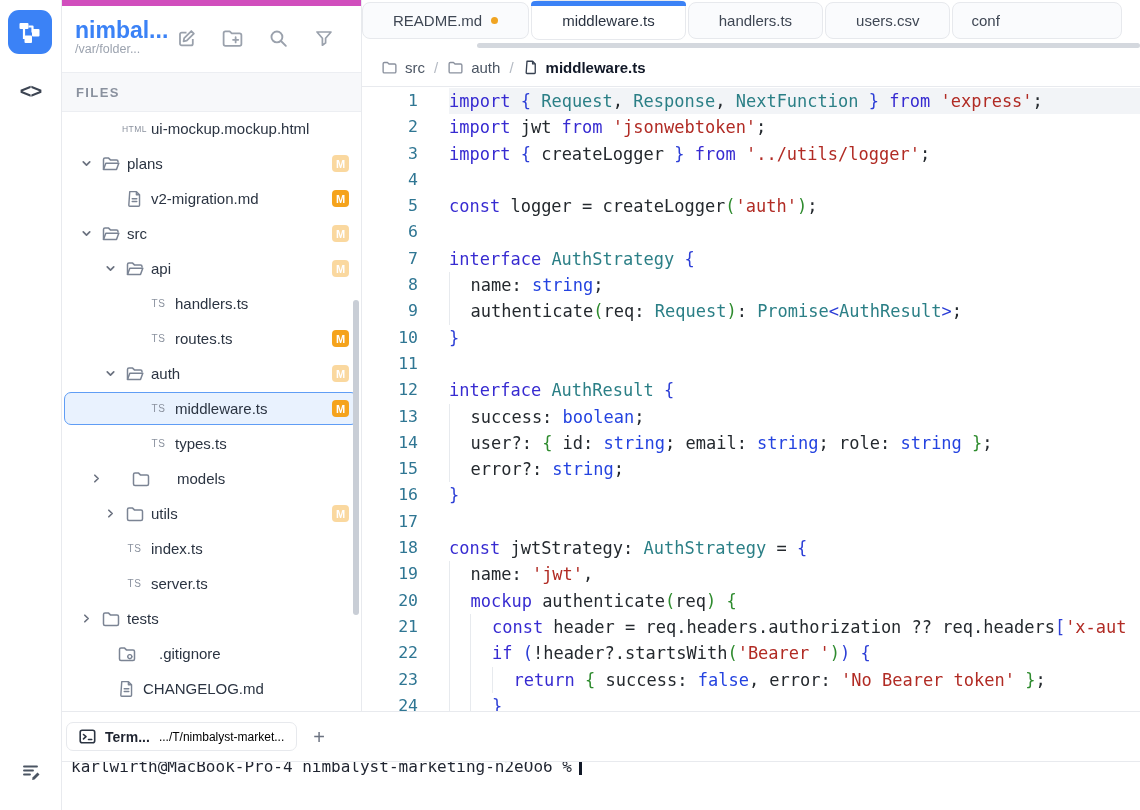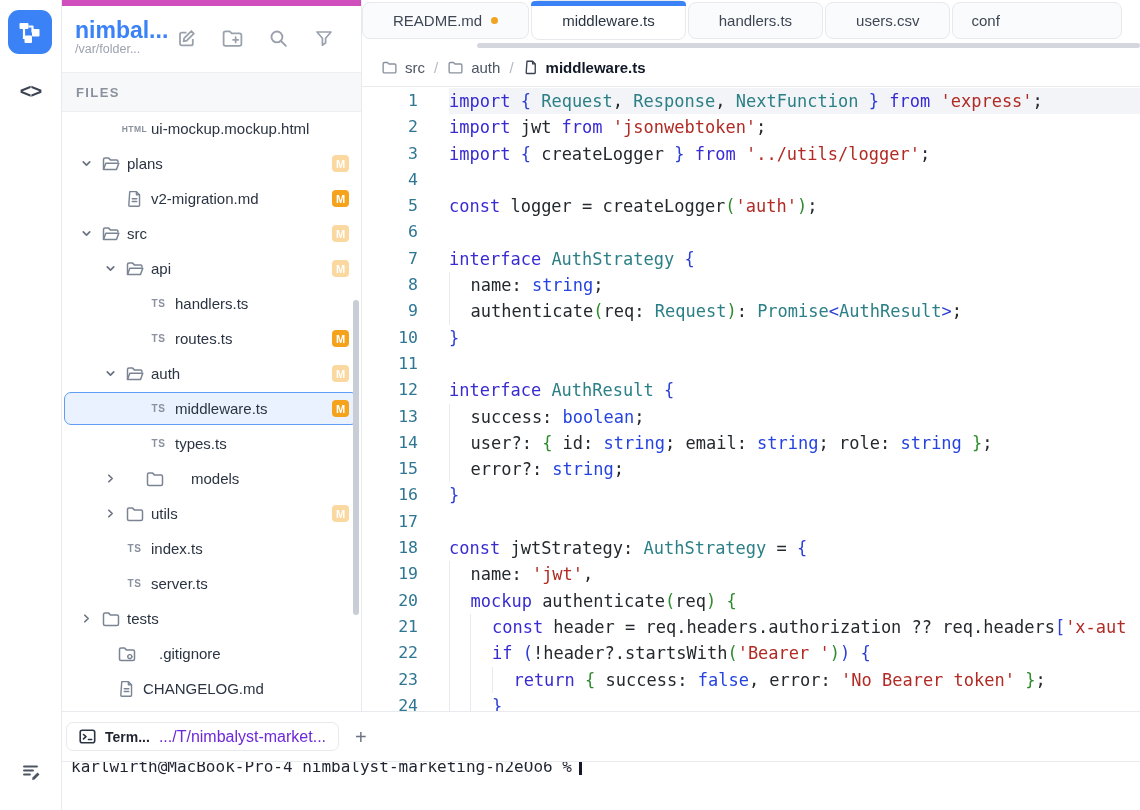--- a/index.html
+++ b/index.html
@@ -25,21 +25,21 @@
   .sb-actions .abtn{display:flex;align-items:center;justify-content:center;width:22px;height:22px}
   .files-bar{position:absolute;top:72px;left:0;right:0;height:38px;background:#f7f8fa;border-top:1px solid #eceef2;
         border-bottom:1px solid #eceef2;display:flex;align-items:center;padding-left:15px;
         font-size:13px;font-weight:600;color:#8a919e;letter-spacing:1.4px}
   .tree{position:absolute;top:111px;left:0;right:0;bottom:0}
   .trow{height:35px;display:flex;align-items:center;font-size:15px;color:#2b3442;position:relative}
   .trow>*{position:relative;z-index:1}
   .trow .chev{width:22px;flex:none;display:flex;justify-content:center;align-items:center}
   .trow .ficon{width:27px;flex:none;display:flex;justify-content:center;align-items:center}
   .trow .flabel{margin-left:3px;white-space:nowrap}
-  .ftag{font-size:10px;font-weight:700;letter-spacing:.5px;color:#8a919e}
+  .ftag{font-size:10px;font-weight:400;letter-spacing:.5px;color:#8a919e}
   .ftag.html{font-size:8.5px}
   .badge{position:absolute;right:12px;width:17px;height:17px;border-radius:4px;color:#fff;font-size:11px;
         font-weight:700;display:flex;align-items:center;justify-content:center;z-index:1}
   .badge.faded{opacity:.42}
   .trow.selected::before{content:"";position:absolute;left:3px;right:3px;top:1px;bottom:1px;z-index:0;
         border:1.5px solid #5f9df5;background:#e9f2fe;border-radius:7px}
   .sb-scroll{position:absolute;right:2px;top:300px;width:6px;height:315px;border-radius:3px;background:#c9ced6;z-index:2}
 
   
   .main{position:absolute;left:362px;top:0;right:0;height:711px;background:#fff;overflow:hidden}
@@ -70,21 +70,21 @@
   .c.hl{background:#f2f4f7}
   .ig{display:inline-block;width:2ch;border-left:1px solid #e7eaee;height:26.3px;vertical-align:top}
   .kw{color:#372bd1}.ty{color:#2b7f86}.st{color:#b12b24}.bi{color:#2443e0}
   .pb{color:#2c3ed6}.pg{color:#2e8b2e}.pl{color:#24292e}
 
   
   .bottombar{position:absolute;left:61px;right:0;top:711px;height:51px;border-top:1px solid #e8eaee;
         border-bottom:1px solid #e8eaee;background:#fff;display:flex;align-items:center;padding-left:5px;box-sizing:border-box;z-index:4}
   .termchip{display:flex;align-items:center;gap:9px;height:27px;padding:0 12px;border:1px solid #e7e9ed;border-radius:7px;background:#fff}
   .term-label{font-size:14px;font-weight:700;color:#1f2430}
-  .term-path{font-size:16px;color:#6d28d9}
+  .term-path{font-size:12px;color:#000000}
   .plusbtn{margin-left:16px;font-size:20px;color:#6b7280;line-height:1}
   .terminal{position:absolute;left:61px;right:0;top:745px;bottom:0;background:#fff;
         font-family:"DejaVu Sans Mono","Liberation Mono",monospace;font-size:16px;color:#1f2430;padding:11px 0 0 10px;box-sizing:border-box}
   .cursor{display:inline-block;width:3px;height:19px;background:#111827;vertical-align:-3px;margin-left:7px}
 </style>
 </head>
 <body>
 
 <div class="rail">
   <div class="logo">
@@ -271,21 +271,21 @@
         <span class="flabel">middleware.ts</span>
         <span class="badge" style="background: rgb(245, 163, 28);">M</span>
       </div>
       <div class="trow" style="padding-left: 62px;">
         <span class="chev"></span>
         <span class="ficon">
           <span class="ftag">TS</span>
         </span>
         <span class="flabel">types.ts</span>
       </div>
-      <div class="trow" style="padding-left: 38px; gap: 20px;">
+      <div class="trow" style="padding-left: 24px; gap: 20px;">
         <span class="chev">
           <span style="display: flex;">
             <svg width="13" height="13" viewBox="0 0 14 14" fill="none" stroke="#6b7280" stroke-width="1.8" stroke-linecap="round" stroke-linejoin="round">
               <path d="M5.2 3.5 l3.6 3.5 -3.6 3.5"></path>
             </svg>
           </span>
         </span>
         <span class="ficon">
           <span style="display: flex;">
             <svg width="20" height="20" viewBox="0 0 20 20" fill="none" stroke="#7b8494" stroke-width="1.5" stroke-linejoin="round">

